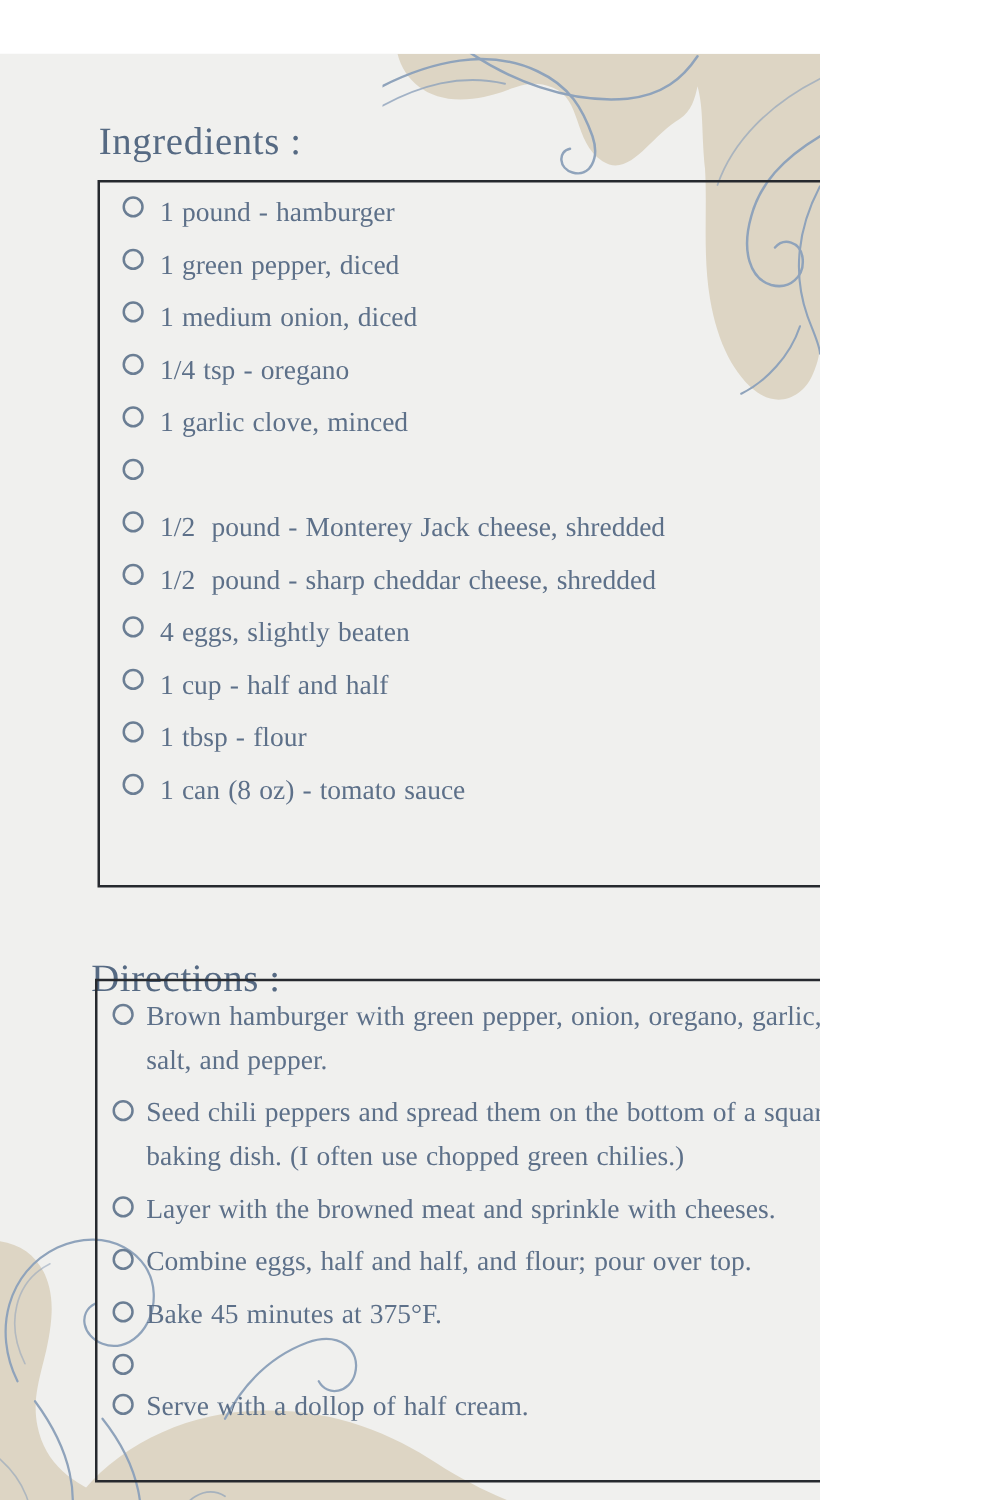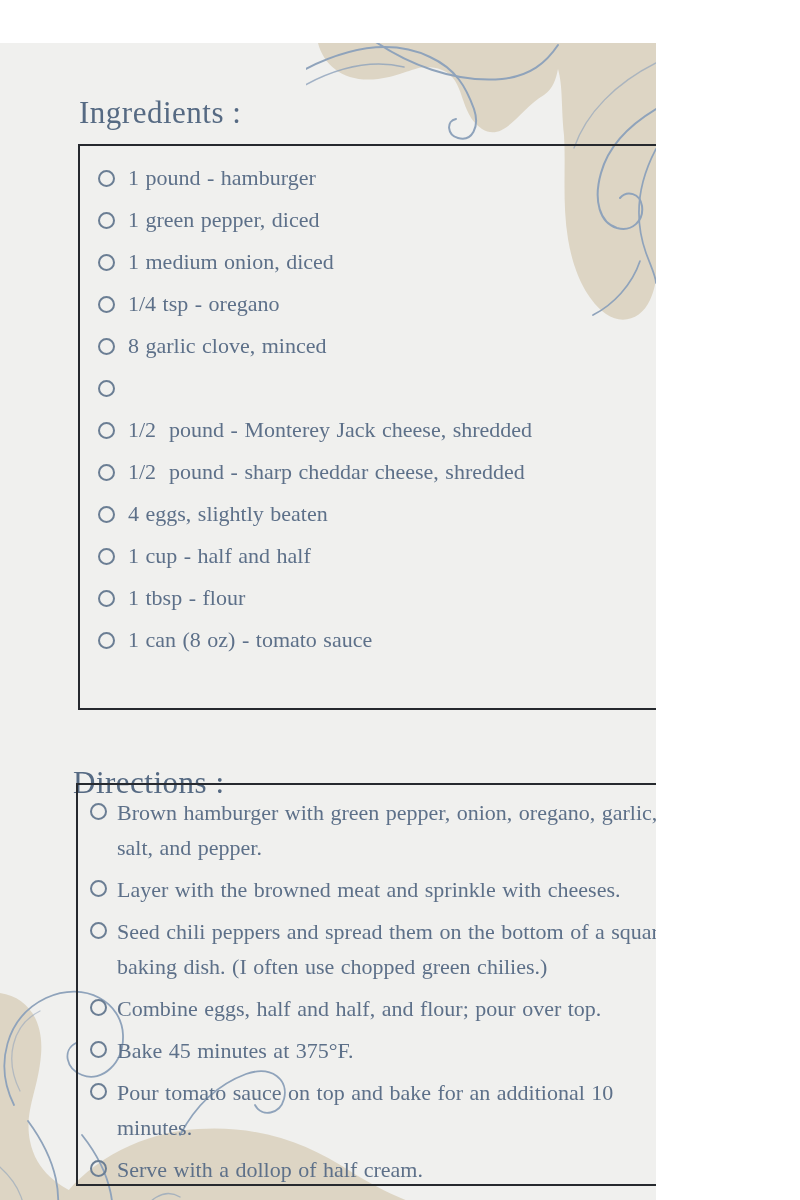--- a/index.html
+++ b/index.html
@@ -11,21 +11,21 @@
   .layer{position:relative;z-index:1;}
   .sec-title{position:absolute;margin:0;font-weight:400;font-size:31px;letter-spacing:.5px;color:#566a83;}
   #ing-title{left:79px;top:52px;}
   #dir-title{left:73px;top:722px;}
   .box{position:absolute;border:2px solid #26292e;box-sizing:border-box;background:transparent;}
   #ing-box{left:78px;top:101px;width:640px;height:566px;}
   #dir-box{left:76px;top:740px;width:642px;height:403px;}
   ul.plain{list-style:none;margin:0;padding:0;}
   
   #ing-box ul{padding-top:11px;}
-  .ing-item{display:flex;align-items:center;height:42px;color:#5d7089;font-size:22px;word-spacing:1px;white-space:pre-wrap;}
+  .ing-item{display:flex;align-items:flex-start;height:42px;color:#5d7089;font-size:22px;word-spacing:1px;white-space:pre-wrap;}
   .bullet{flex:none;width:17px;height:17px;border:2px solid #6b7e94;border-radius:50%;box-sizing:border-box;}
   .ing-item .bullet{margin:0 13px 0 18px;}
   
   #dir-box ul{padding:10px 0 0 12px;}
   .dir-item{display:flex;margin-bottom:7px;color:#5d7089;font-size:22px;word-spacing:1px;}
   .dir-item .bullet{margin:8px 10px 0 0;}
   .dir-text{width:552px;line-height:35px;white-space:pre-wrap;}
   .page-num{position:absolute;left:748px;top:1141px;font-size:31px;color:#6b7e94;}
 </style>
 </head>
@@ -88,21 +88,21 @@
             <span>1 medium onion, diced</span>
           </li>
 
           <li class="ing-item">
             <span class="bullet"></span>
             <span>1/4 tsp - oregano</span>
           </li>
 
           <li class="ing-item">
             <span class="bullet"></span>
-            <span>8 garlic clove, minced</span>
+            <span>1 garlic clove, minced</span>
           </li>
 
 
           <li class="ing-item">
             <span class="bullet"></span>
           </li>
 
           <li class="ing-item">
             <span class="bullet"></span>
             <span>1/2  pound - Monterey Jack cheese, shredded</span>
@@ -140,41 +140,40 @@
     <div class="box" id="dir-box">
       <ul class="plain">
 
           <li class="dir-item">
             <span class="bullet"></span>
             <span class="dir-text">Brown hamburger with green pepper, onion, oregano, garlic, salt, and pepper.</span>
           </li>
 
           <li class="dir-item">
             <span class="bullet"></span>
-            <span class="dir-text">Layer with the browned meat and sprinkle with cheeses.</span>
+            <span class="dir-text">Seed chili peppers and spread them on the bottom of a square baking dish. (I often use chopped green chilies.)</span>
           </li>
 
           <li class="dir-item">
             <span class="bullet"></span>
-            <span class="dir-text">Seed chili peppers and spread them on the bottom of a square baking dish. (I often use chopped green chilies.)</span>
+            <span class="dir-text">Layer with the browned meat and sprinkle with cheeses.</span>
           </li>
 
           <li class="dir-item">
             <span class="bullet"></span>
             <span class="dir-text">Combine eggs, half and half, and flour; pour over top.</span>
           </li>
 
           <li class="dir-item">
             <span class="bullet"></span>
             <span class="dir-text">Bake 45 minutes at 375°F.</span>
           </li>
 
           <li class="dir-item">
             <span class="bullet"></span>
-            <span class="dir-text">Pour tomato sauce on top and bake for an additional 10 minutes.</span>
           </li>
 
           <li class="dir-item">
             <span class="bullet"></span>
             <span class="dir-text">Serve with a dollop of half cream.</span>
           </li>
         </ul>
     </div>
 
     <div class="page-num">2</div>

